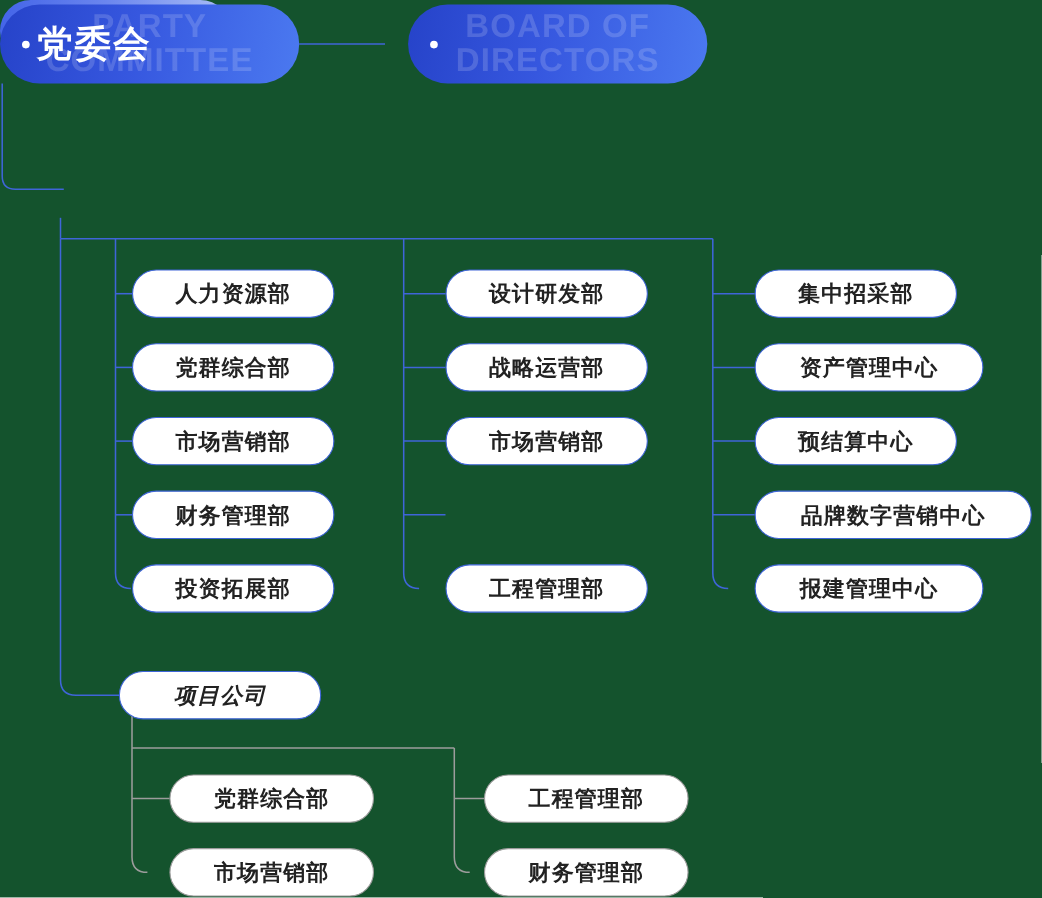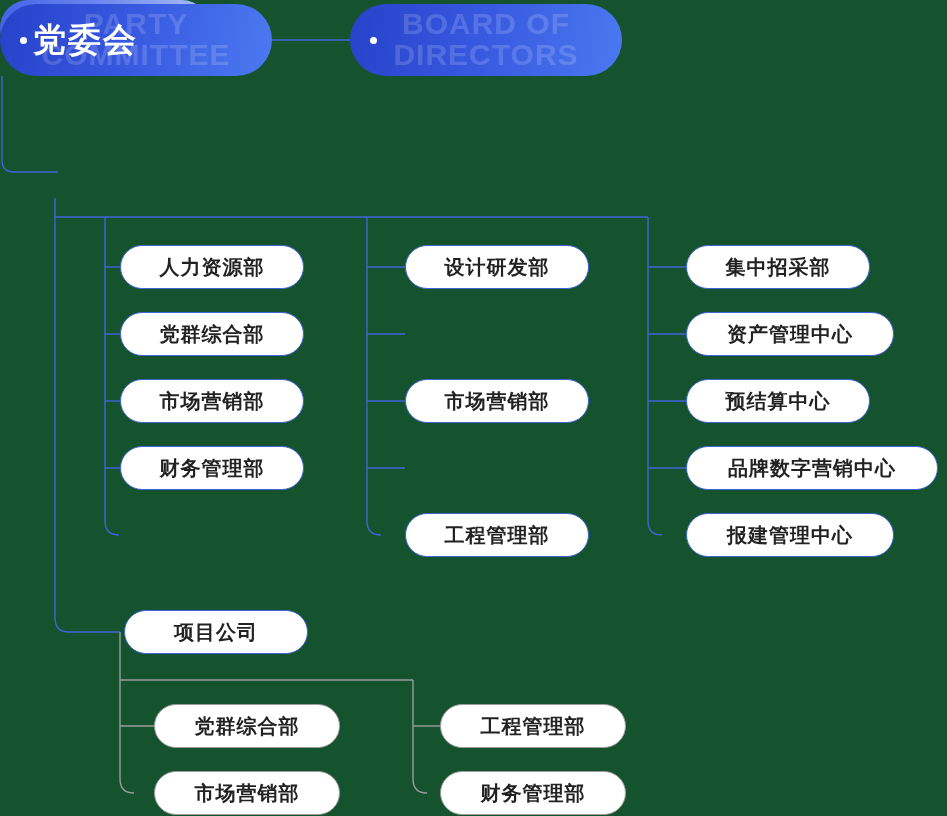--- a/index.html
+++ b/index.html
@@ -74,21 +74,21 @@
     vertical-align: middle;
   }
   #pill-party {
     left: 0px;
     top: 4px;
     width: 272px;
     height: 72px;
     background: linear-gradient(100deg, #2643c9 0%, #3657df 45%, #4b79f0 100%);
   }
   #pill-board {
-    left: 350px;
+    left: 371px;
     top: 4px;
     width: 272px;
     height: 72px;
     background: linear-gradient(100deg, #2643c9 0%, #3657df 45%, #4b79f0 100%);
   }
   #pill-manager {
     left: 58px;
     top: 142px;
     width: 210px;
     height: 56px;
@@ -192,24 +192,30 @@
     </div>
   <div class="node blue" style="left:120px; top:312px;  width:184px;">
       <span>党群综合部</span>
     </div>
   <div class="node blue" style="left:120px; top:379px;  width:184px;">
       <span>市场营销部</span>
     </div>
   <div class="node blue" style="left:120px; top:446px;  width:184px;">
       <span>财务管理部</span>
     </div>
+  <div class="node blue" style="left:120px; top:513px;  width:184px;">
+      <span>投资拓展部</span>
+    </div>
 
   <div class="node blue" style="left:405px; top:245px;  width:184px;">
       <span>设计研发部</span>
     </div>
+  <div class="node blue" style="left:405px; top:312px;  width:184px;">
+      <span>战略运营部</span>
+    </div>
   <div class="node blue" style="left:405px; top:379px;  width:184px;">
       <span>市场营销部</span>
     </div>
   <div class="node blue" style="left:405px; top:513px;  width:184px;">
       <span>工程管理部</span>
     </div>
 
   <div class="node blue" style="left:686px; top:245px;  width:184px;">
       <span>集中招采部</span>
     </div>
@@ -219,21 +225,21 @@
   <div class="node blue" style="left:686px; top:312px;  width:208px;">
       <span>资产管理中心</span>
     </div>
   <div class="node blue" style="left:686px; top:446px;  width:252px;">
       <span>品牌数字营销中心</span>
     </div>
   <div class="node blue" style="left:686px; top:513px;  width:208px;">
       <span>报建管理中心</span>
     </div>
 
-  <div class="node blue" style="left:124px; top:610px; width:184px;">
+  <div class="node blue" style="left:108px; top:610px; width:184px;font-style:italic;">
       <span>项目公司</span>
     </div>
 
   <div class="node gray" style="left:154px; top:704px; width:186px;">
       <span>党群综合部</span>
     </div>
   <div class="node gray" style="left:154px; top:771px; width:186px;">
       <span>市场营销部</span>
     </div>
 

